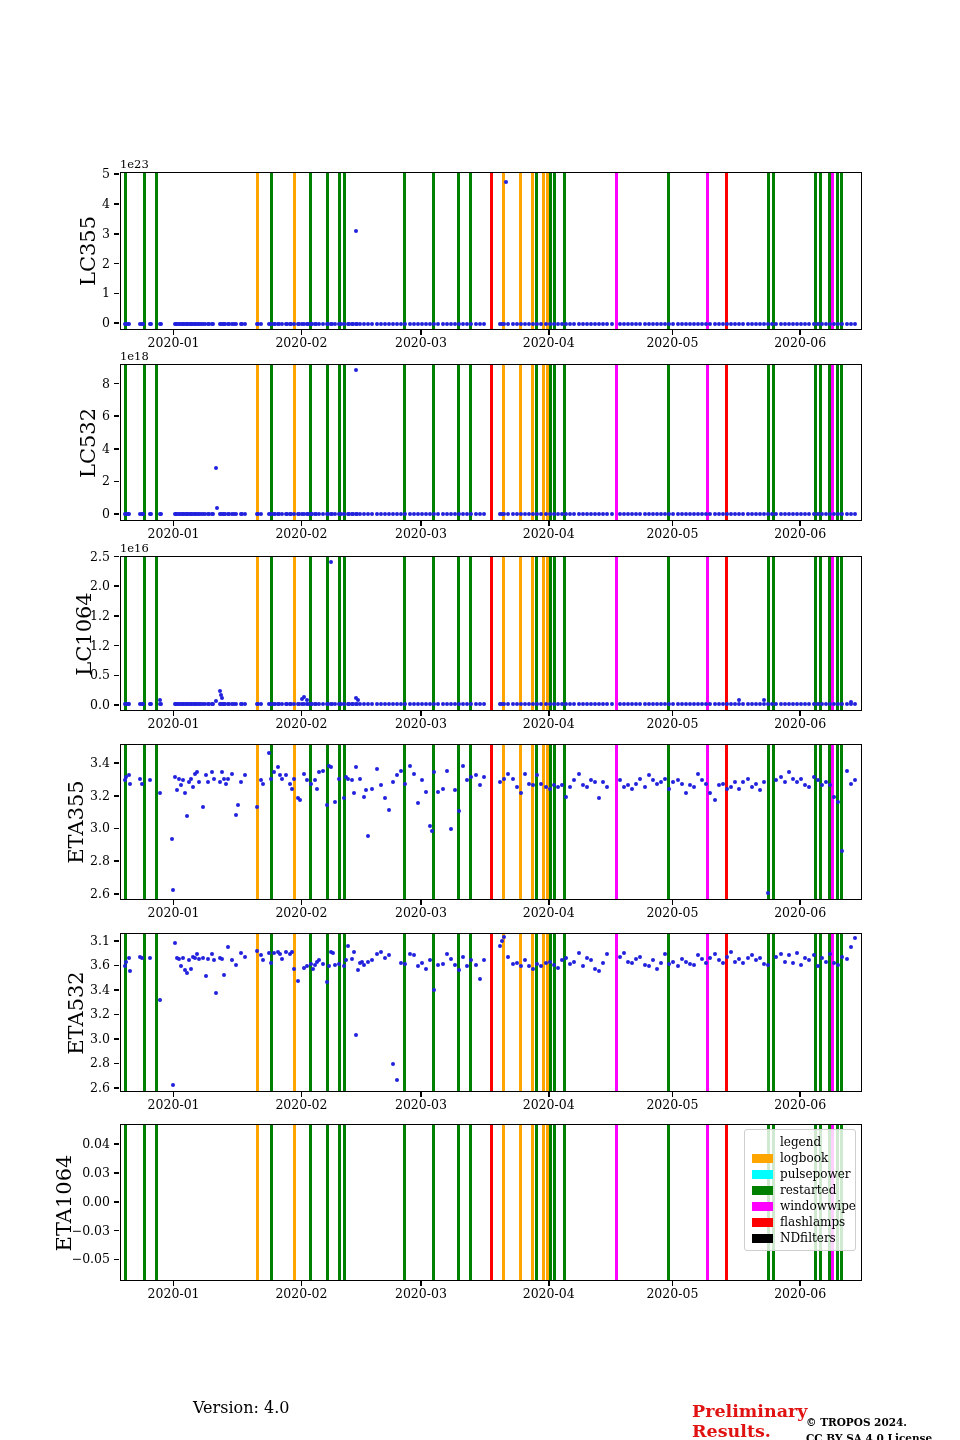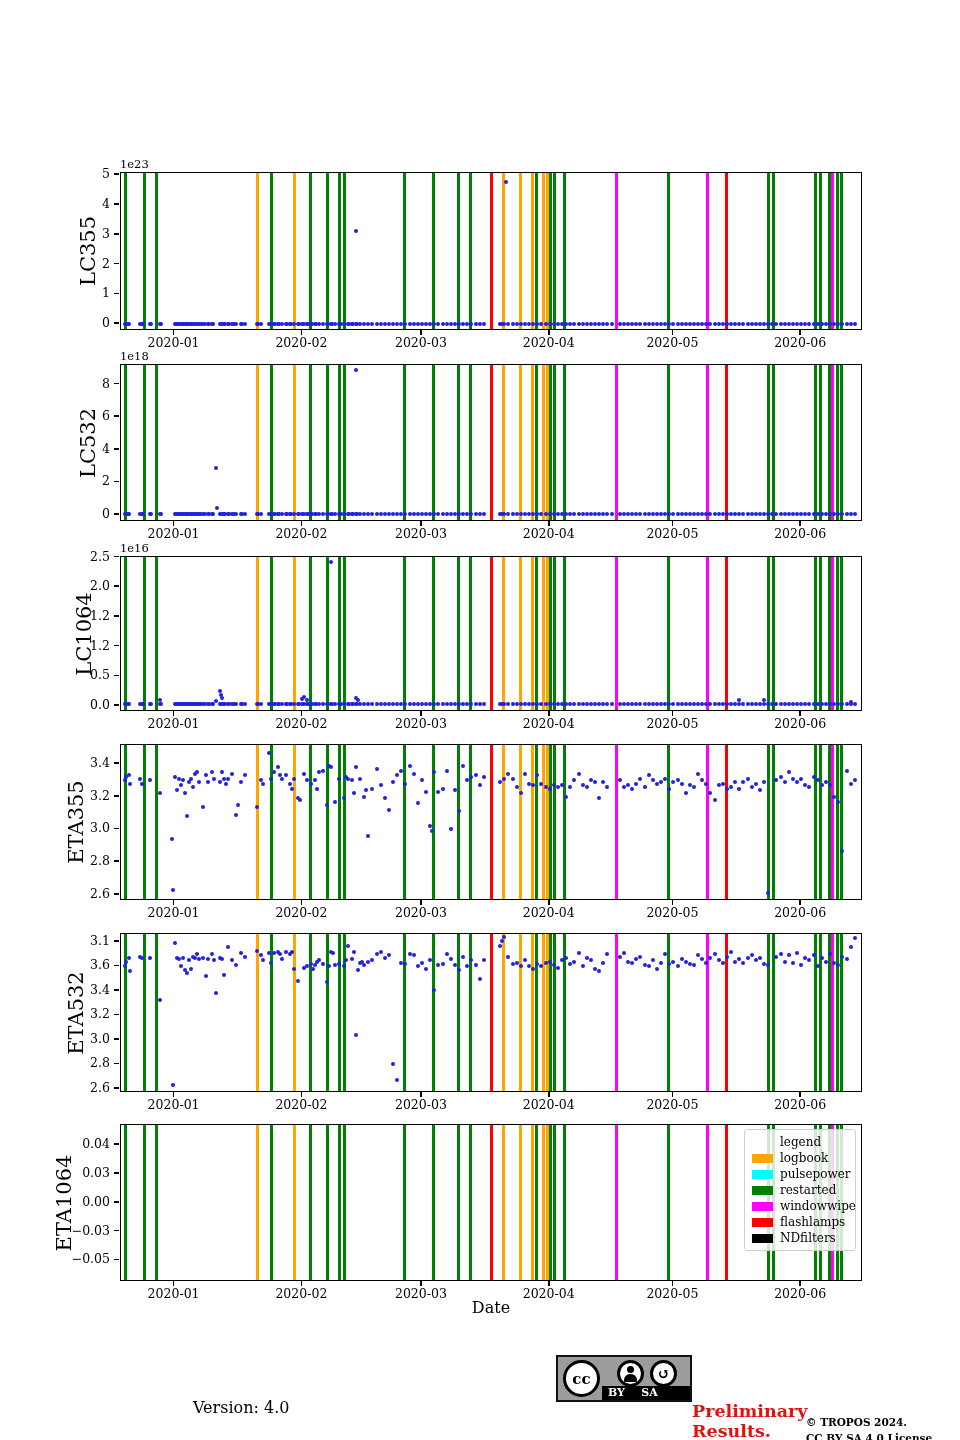--- a/index.html
+++ b/index.html
@@ -1462,39 +1462,21 @@
       <div class="xtick-mark" style="left: 420.122px; top: 1281px;"></div>
       <div class="xtick-label" style="left: 385.922px; top: 1287px;">2020-03</div>
       <div class="xtick-mark" style="left: 547.911px; top: 1281px;"></div>
       <div class="xtick-label" style="left: 513.711px; top: 1287px;">2020-04</div>
       <div class="xtick-mark" style="left: 671.578px; top: 1281px;"></div>
       <div class="xtick-label" style="left: 637.378px; top: 1287px;">2020-05</div>
       <div class="xtick-mark" style="left: 799.367px; top: 1281px;"></div>
       <div class="xtick-label" style="left: 765.167px; top: 1287px;">2020-06</div>
       <div class="ylabel" style="left: 64px; top: 1202.5px;">ETA1064</div>
     </div>
-  <div class="xaxis-title">Date</div>
 
-  <div class="cc-badge">
-    <div class="cc-band"></div>
-    <div class="cc-circle cc-main">
-        <span>cc</span>
-      </div>
-    <div class="cc-circle cc-by">
-        <div>
-          <div class="person-head"></div>
-          <div class="person-body"></div>
-        </div>
-      </div>
-    <div class="cc-circle cc-sa">
-        <span>↺</span>
-      </div>
-    <div class="band-label" style="left:45px;">BY</div>
-    <div class="band-label" style="left:78px;">SA</div>
-  </div>
 
   <div class="version">Version: 4.0</div>
   <div class="preliminary" style="color: rgb(224, 18, 18);">
     <div>Preliminary</div>
     <div>Results.</div>
   </div>
   <div class="copyright">
     <div>© TROPOS 2024.</div>
     <div>CC BY SA 4.0 License.</div>
   </div>

